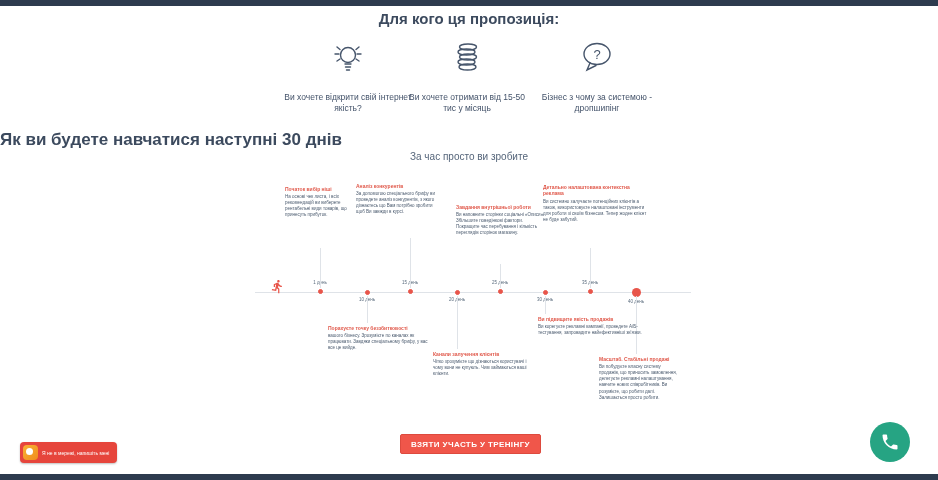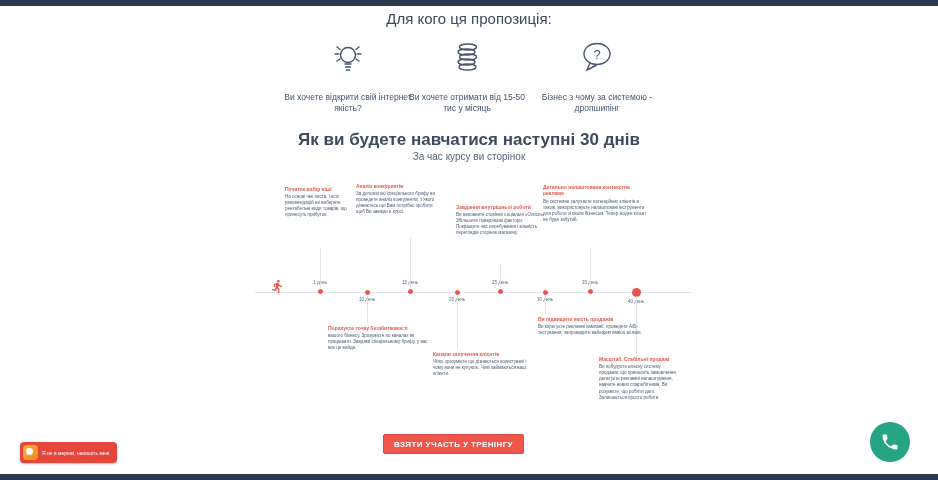--- a/index.html
+++ b/index.html
@@ -3,31 +3,31 @@
 <meta charset="utf-8">
 <style>
   html,body{margin:0;padding:0;background:#f4f4f4;}
   .page{position:relative;width:938px;height:480px;background:#ffffff;overflow:hidden;
         font-family:"Liberation Sans","DejaVu Sans",sans-serif;color:#3f4e63;}
   .topbar{position:absolute;top:0;left:0;width:938px;height:6px;background:#2d3b4e;}
   .bottombar{position:absolute;bottom:0;left:0;width:938px;height:6px;background:#2d3b4e;}
 
   
   .aud-title{position:absolute;top:10px;left:0;width:938px;text-align:center;
-             font-size:15px;font-weight:normal;color:#3c4a5e;margin:0;}
+             font-size:15px;font-weight:bold;color:#3c4a5e;margin:0;}
   .aud-item{position:absolute;top:38px;width:130px;text-align:center;}
   .aud-item.c1{left:283px;}
   .aud-item.c2{left:402px;}
   .aud-item.c3{left:532px;}
   .aud-icon{height:40px;display:flex;align-items:center;justify-content:center;}
   .aud-icon svg{stroke:#46556b;fill:none;stroke-width:1.4;stroke-linecap:round;}
   .aud-label{font-size:8.5px;line-height:1.35;color:#44536a;margin-top:14px;}
 
   
-  .course-title{position:absolute;top:130px;left:0;width:938px;text-align:center;
+  .course-title{position:absolute;top:130px;left:0;width:938px;
                 font-size:17px;font-weight:bold;color:#3c4a5e;margin:0;}
   .course-sub{position:absolute;top:151px;left:0;width:938px;text-align:center;
               font-size:10px;color:#55657a;}
 
   
   .tl-line{position:absolute;top:292px;left:255px;width:436px;height:1px;background:#dfe3e8;}
   .runner{position:absolute;top:279px;left:270px;width:15px;height:15px;}
   .runner svg{fill:#e8554a;}
 
   .day{position:absolute;width:44px;margin-left:-22px;text-align:center;}
@@ -55,21 +55,21 @@
   .b0{left:285px;top:186px;width:70px;}
   .b1{left:356px;top:183px;width:84px;}
   .b2{left:456px;top:204px;width:90px;}
   .b3{left:543px;top:184px;width:104px;}
   .b4{left:328px;top:325px;width:104px;}
   .b5{left:433px;top:351px;width:96px;}
   .b6{left:538px;top:316px;width:104px;}
   .b7{left:599px;top:356px;width:78px;}
 
   
-  .cta{position:absolute;left:383px;top:434px;width:141px;height:20px;
+  .cta{position:absolute;left:400px;top:434px;width:141px;height:20px;
        background:#f0564a;border:1px solid #dd4a3e;border-radius:2px;
        color:#ffffff;font-size:8px;font-weight:bold;letter-spacing:.4px;
        font-family:"Liberation Sans",sans-serif;cursor:pointer;
        display:flex;align-items:center;justify-content:center;}
 
   
   .chat-badge{position:absolute;left:20px;top:442px;height:21px;
        background:#e6453c;border-radius:4px;display:flex;align-items:center;
        padding:0 8px 0 3px;gap:4px;cursor:pointer;box-shadow:0 1px 2px rgba(0,0,0,.25);}
   .chat-ico{width:15px;height:15px;border-radius:4px;
@@ -120,21 +120,21 @@
       <svg width="42" height="38" viewBox="0 0 42 38">
         <ellipse cx="21" cy="15" rx="13" ry="10.5"></ellipse>
         <path d="M14 24l-3 7 9-4.5"></path>
         <text x="21" y="20" font-size="13" text-anchor="middle" fill="#46556b" stroke="none" font-family="Liberation Sans, sans-serif">?</text>
       </svg>
     </div>
     <div class="aud-label">Бізнес з чому за системою - дропшипінг</div>
   </div>
 
   <h1 class="course-title">Як ви будете навчатися наступні 30 днів</h1>
-  <div class="course-sub">За час курсу ви сторінок</div>
+  <div class="course-sub">За час просто ви зробите</div>
 
   <div>
     <div class="tl-line"></div>
 
     <div class="runner">
       <svg width="15" height="15" viewBox="0 0 24 24">
         <path d="M13.49 5.48c1.1 0 2-.9 2-2s-.9-2-2-2-2 .9-2 2 .9 2 2 2zm-3.6 13.9l1-4.4 2.1 2v6h2v-7.5l-2.1-2 .6-3c1.3 1.5 3.3 2.5 5.5 2.5v-2c-1.9 0-3.5-1-4.3-2.4l-1-1.6c-.4-.6-1-1-1.7-1-.3 0-.5.1-.8.1l-5.2 2.2v4.7h2v-3.4l1.8-.7-1.6 8.1-4.9-1-.4 2 7 1.4z"></path>
       </svg>
     </div>
 

